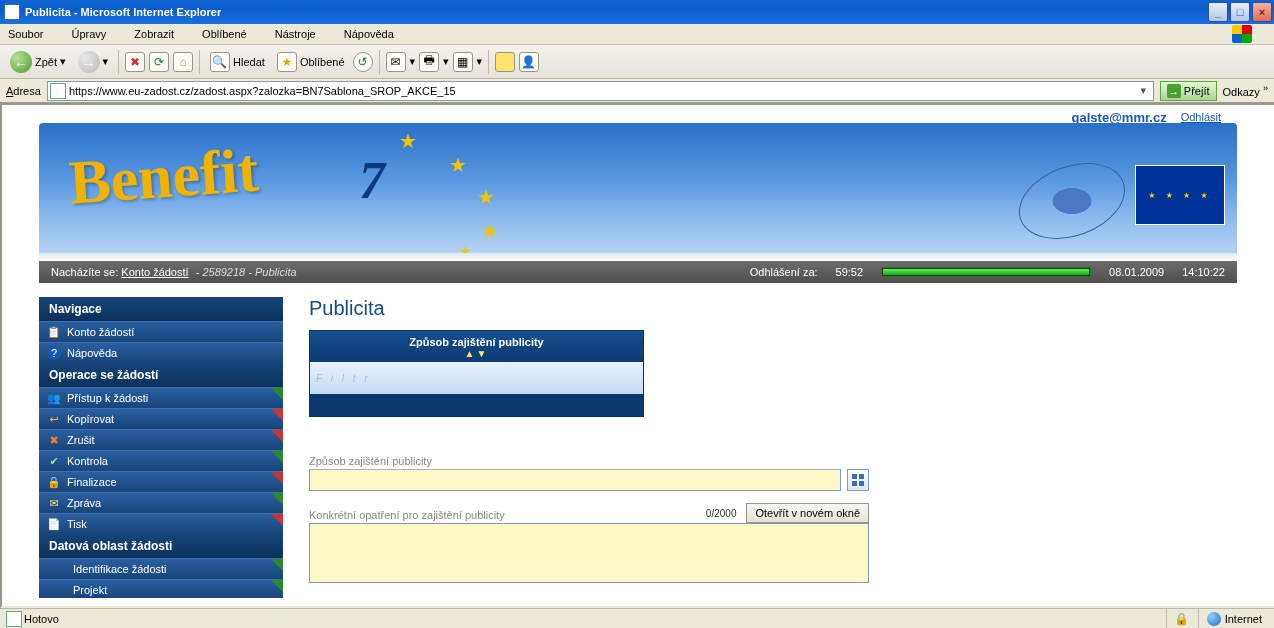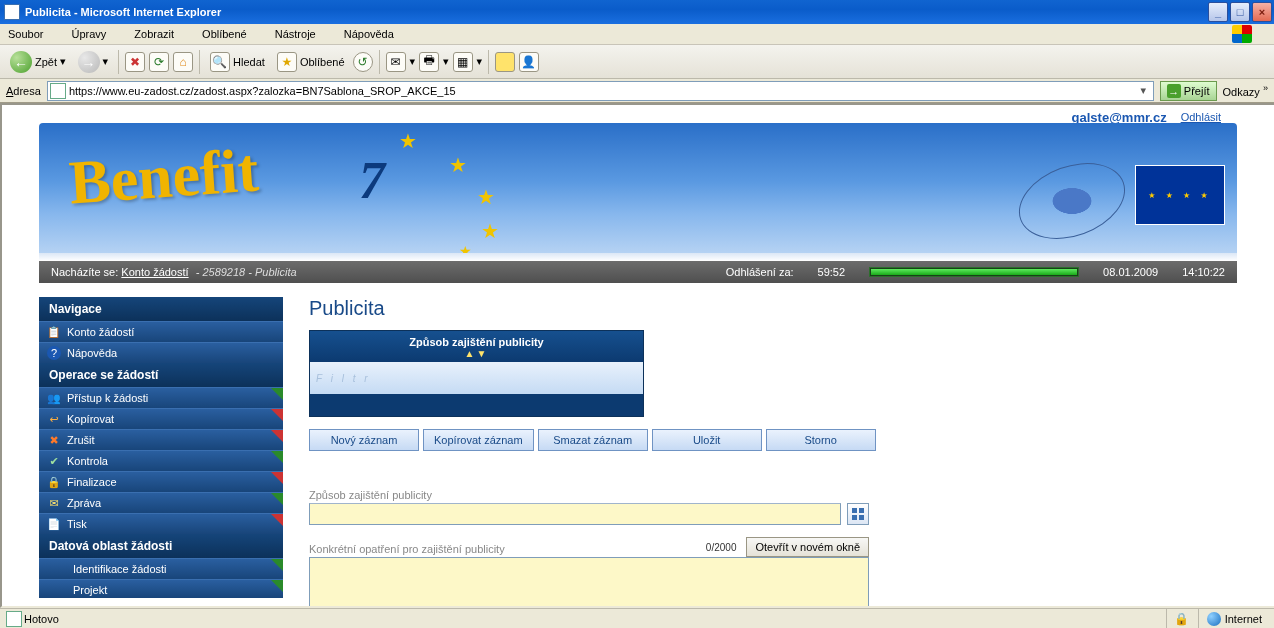--- a/index.html
+++ b/index.html
@@ -102,21 +102,21 @@
 .eu-flag::after{ content:"★ ★ ★ ★"; color:#fc0; font-size:8px; letter-spacing:4px;}
 .banner-shadow { height:8px; background:linear-gradient(to bottom,#dbe7f6,#fff);}
 
 
 .breadcrumb {
   height:22px; background:linear-gradient(to bottom,#6c6c6c,#4f4f4f);
   color:#fff; display:flex; align-items:center; padding:0 12px; font-size:11px;
 }
 .breadcrumb a { color:#fff; text-decoration:underline;}
 .breadcrumb em { font-style:italic; color:#ddd; margin:0 4px;}
-.breadcrumb .right { margin-left:auto; display:flex; align-items:center; gap:24px;}
+.breadcrumb .right { margin-left:auto; display:flex; align-items:center; gap:18px;}
 .progress { width:210px; height:10px; border:1px solid #2c6e2c; background:#184018; position:relative;}
 .progress .fill { position:absolute; inset:1px; background:linear-gradient(#5eea5e,#1aaa1a);}
 
 
 .content { display:flex; padding: 14px 0 40px 0; gap: 26px; }
 
 
 .sidebar { width:244px; }
 .side-section-h {
   background: linear-gradient(to bottom,#15457a,#0c315a);
@@ -381,27 +381,20 @@
 
           <div class="grid">
             <div class="grid-head">
               <div>Způsob zajištění publicity</div>
               <div class="sort">▲▼</div>
             </div>
             <div class="grid-filter">F i l t r</div>
             <div class="grid-body"></div>
           </div>
 
-          <div class="btnrow">
-            <button>Nový záznam</button>
-            <button>Kopírovat záznam</button>
-            <button>Smazat záznam</button>
-            <button>Uložit</button>
-            <button>Storno</button>
-          </div>
 
           <div class="form">
             <div class="label">Způsob zajištění publicity</div>
             <div class="fld-row">
               <div class="fld-input"></div>
               <div class="fld-select-btn">
                 <span class="grid-icon"></span>
               </div>
             </div>
 

